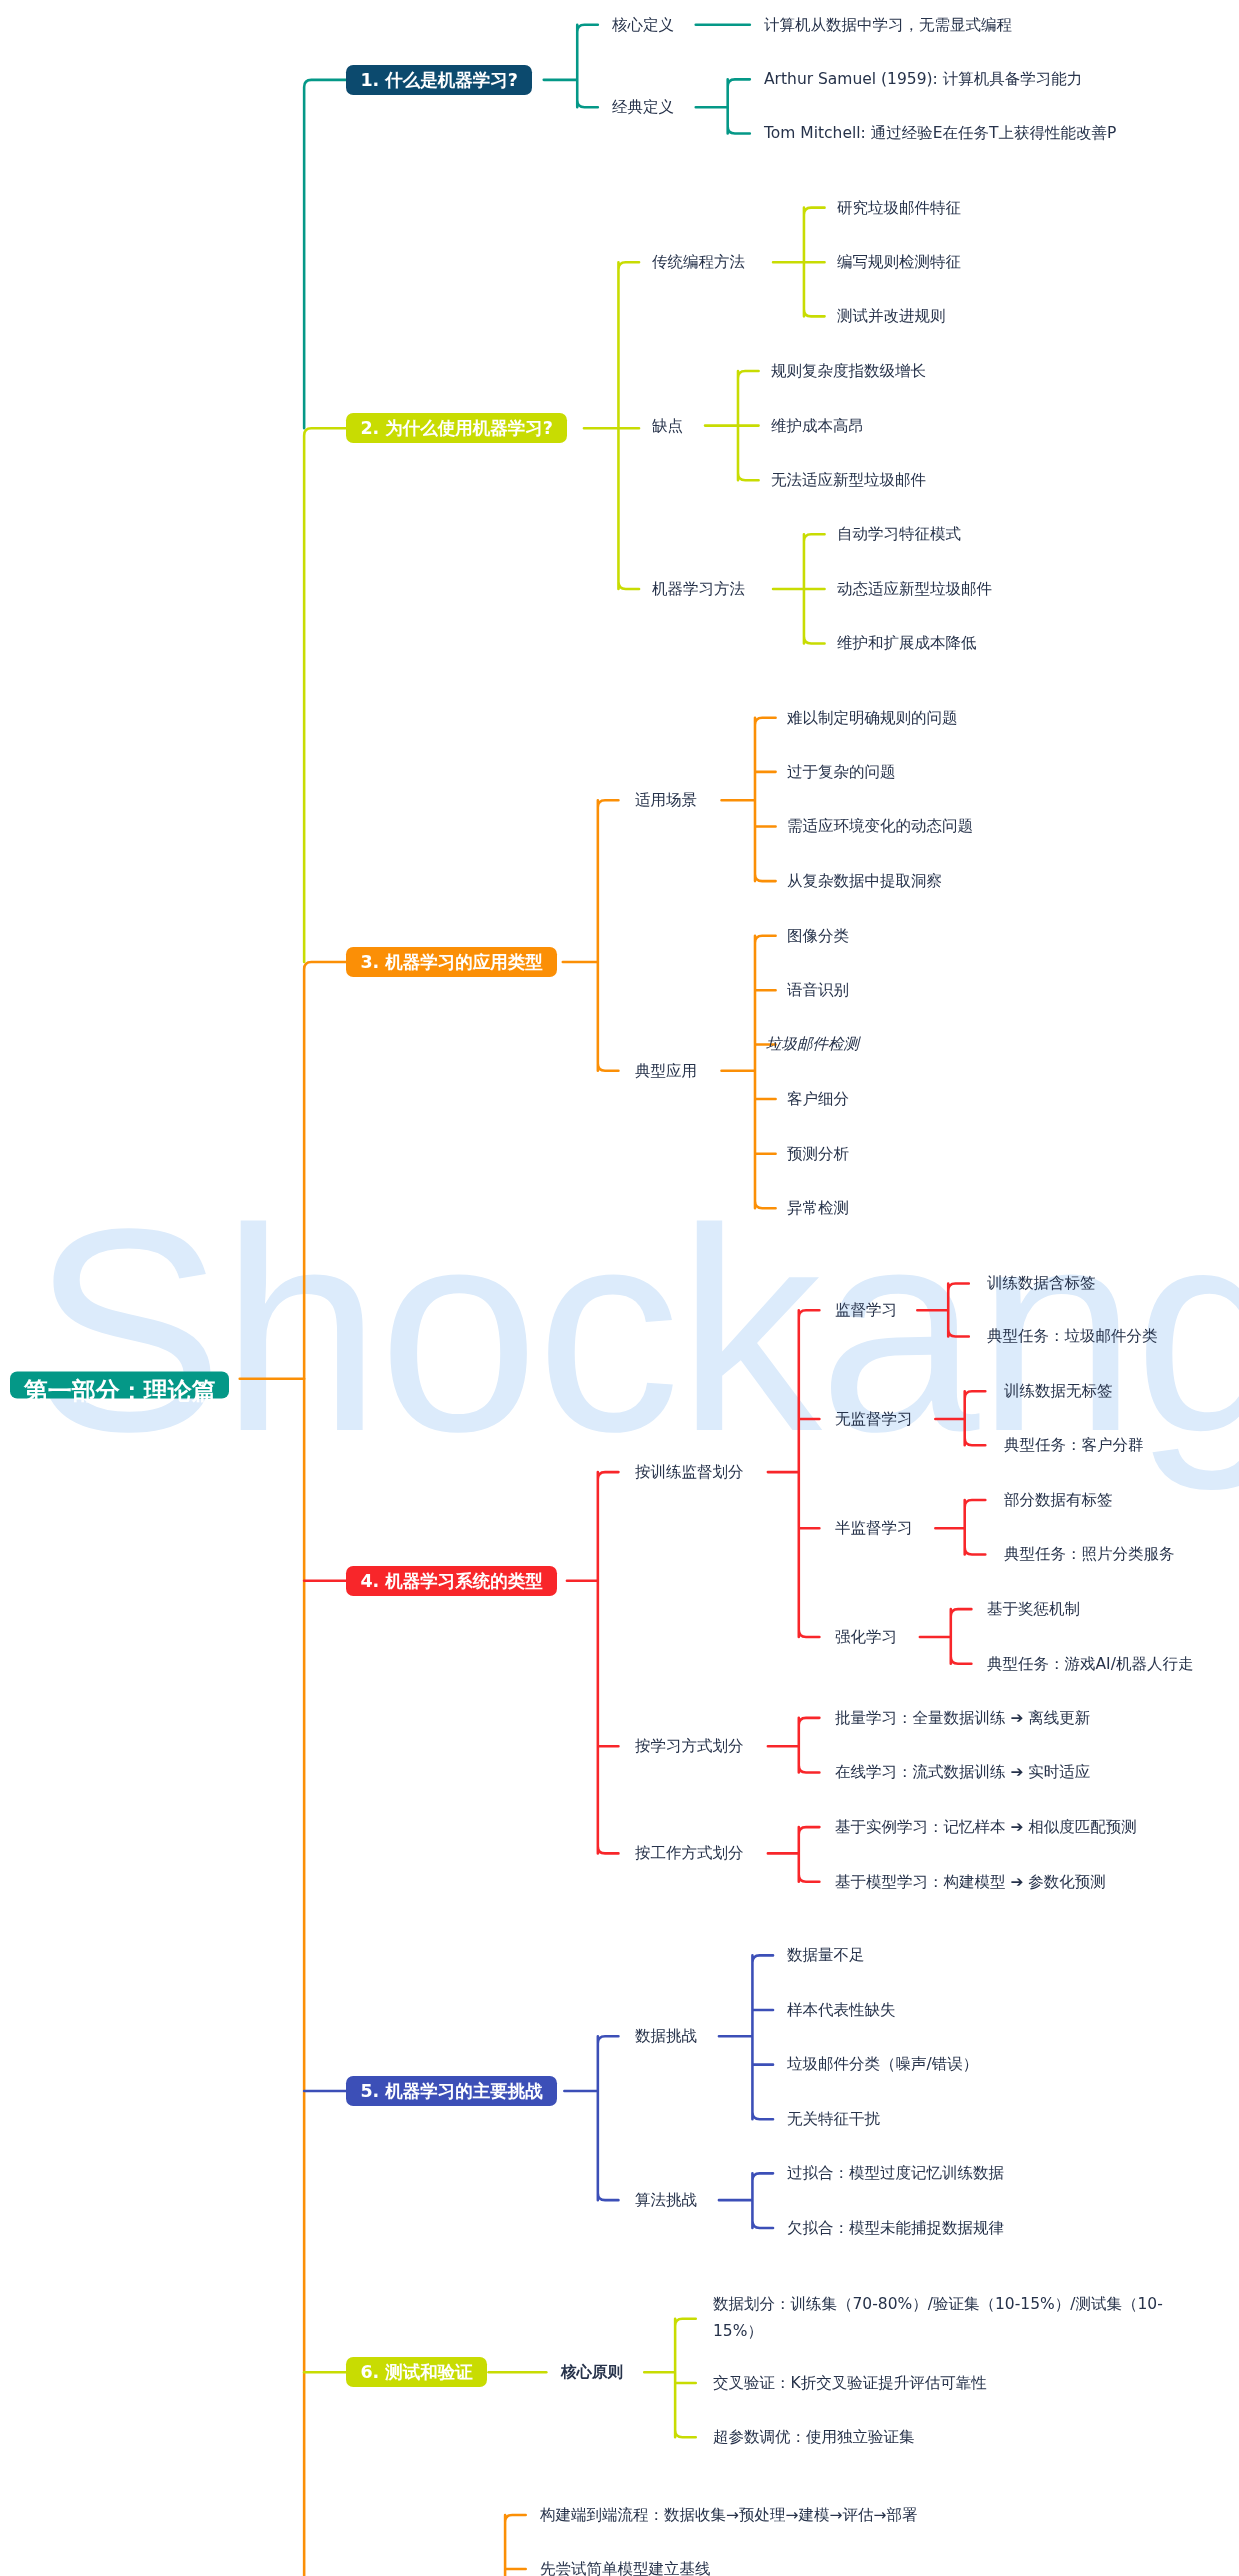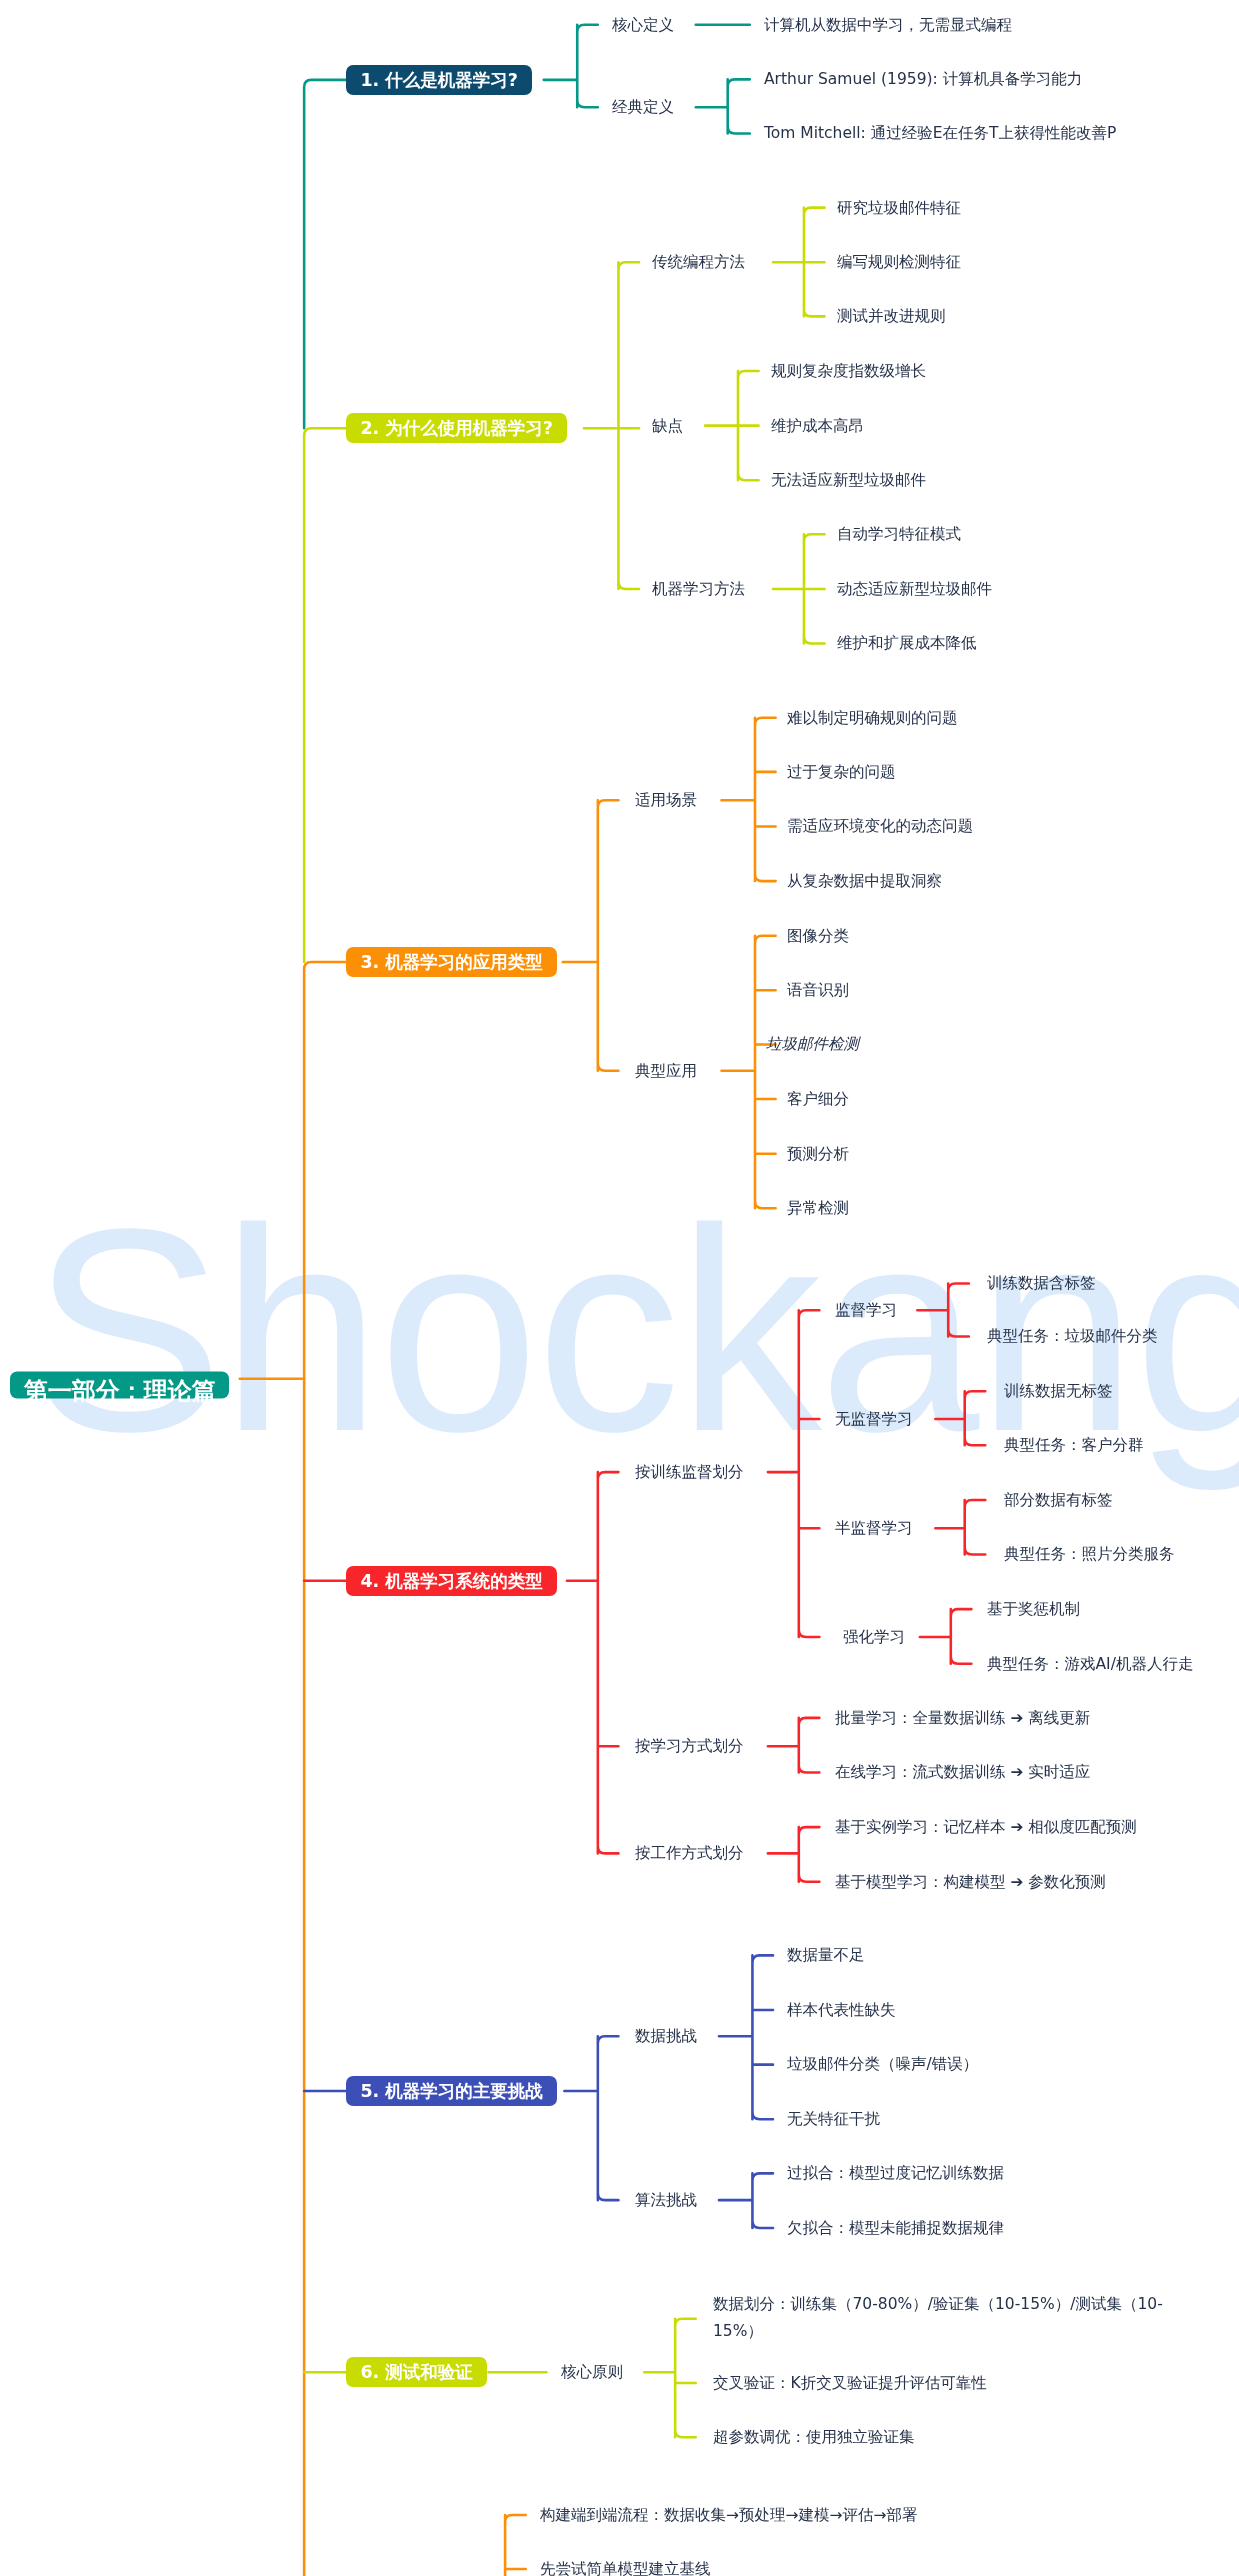--- a/index.html
+++ b/index.html
@@ -104,42 +104,42 @@
   <div class="node lbl" style="left:635px;top:1472px;">按训练监督划分</div>
   <div class="node lbl" style="left:835px;top:1310px;">监督学习</div>
   <div class="node leaf" style="left:987px;top:1283px;">训练数据含标签</div>
   <div class="node leaf" style="left:987px;top:1336px;">典型任务：垃圾邮件分类</div>
   <div class="node lbl" style="left:835px;top:1419px;">无监督学习</div>
   <div class="node leaf" style="left:1004px;top:1391px;">训练数据无标签</div>
   <div class="node leaf" style="left:1004px;top:1445px;">典型任务：客户分群</div>
   <div class="node lbl" style="left:835px;top:1528px;">半监督学习</div>
   <div class="node leaf" style="left:1004px;top:1500px;">部分数据有标签</div>
   <div class="node leaf" style="left:1004px;top:1554px;">典型任务：照片分类服务</div>
-  <div class="node lbl" style="left:835px;top:1637px;margin-left:8px;">强化学习</div>
+  <div class="node lbl" style="left:835px;top:1637px;">强化学习</div>
   <div class="node leaf" style="left:987px;top:1609px;">基于奖惩机制</div>
   <div class="node leaf" style="left:987px;top:1664px;">典型任务：游戏AI/机器人行走</div>
   <div class="node lbl" style="left:635px;top:1746px;">按学习方式划分</div>
   <div class="node leaf" style="left:835px;top:1718px;">批量学习：全量数据训练 ➔ 离线更新</div>
   <div class="node leaf" style="left:835px;top:1772px;">在线学习：流式数据训练 ➔ 实时适应</div>
   <div class="node lbl" style="left:635px;top:1853px;">按工作方式划分</div>
   <div class="node leaf" style="left:835px;top:1827px;">基于实例学习：记忆样本 ➔ 相似度匹配预测</div>
   <div class="node leaf" style="left:835px;top:1882px;">基于模型学习：构建模型 ➔ 参数化预测</div>
 
   <div class="node sec" style="top:2091px;background:#3c4fb7;">5. 机器学习的主要挑战</div>
   <div class="node lbl" style="left:635px;top:2036px;">数据挑战</div>
   <div class="node leaf" style="left:787px;top:1955px;">数据量不足</div>
   <div class="node leaf" style="left:787px;top:2010px;">样本代表性缺失</div>
   <div class="node leaf" style="left:787px;top:2064px;">垃圾邮件分类（噪声/错误）</div>
   <div class="node leaf" style="left:787px;top:2119px;">无关特征干扰</div>
   <div class="node lbl" style="left:635px;top:2200px;">算法挑战</div>
   <div class="node leaf" style="left:787px;top:2173px;">过拟合：模型过度记忆训练数据</div>
   <div class="node leaf" style="left:787px;top:2228px;">欠拟合：模型未能捕捉数据规律</div>
 
   <div class="node sec" style="top:2372px;background:#c8dc02;">6. 测试和验证</div>
-  <div class="node lbl" style="left:561px;top:2372px;">核心原则</div>
+  <div class="node lbl" style="left:561px;top:2372px;font-weight:bold;">核心原则</div>
   <div class="node leaf wrap2" style="left:713px;top:2318px;">数据划分：训练集（70-80%）/验证集（10-15%）/测试集（10-15%）</div>
   <div class="node leaf" style="left:713px;top:2383px;">交叉验证：K折交叉验证提升评估可靠性</div>
   <div class="node leaf" style="left:713px;top:2437px;">超参数调优：使用独立验证集</div>
 
   <div class="node leaf" style="left:540px;top:2515px;">构建端到端流程：数据收集→预处理→建模→评估→部署</div>
   <div class="node leaf" style="left:540px;top:2569px;">先尝试简单模型建立基线</div>
 
 </div>
 
 

